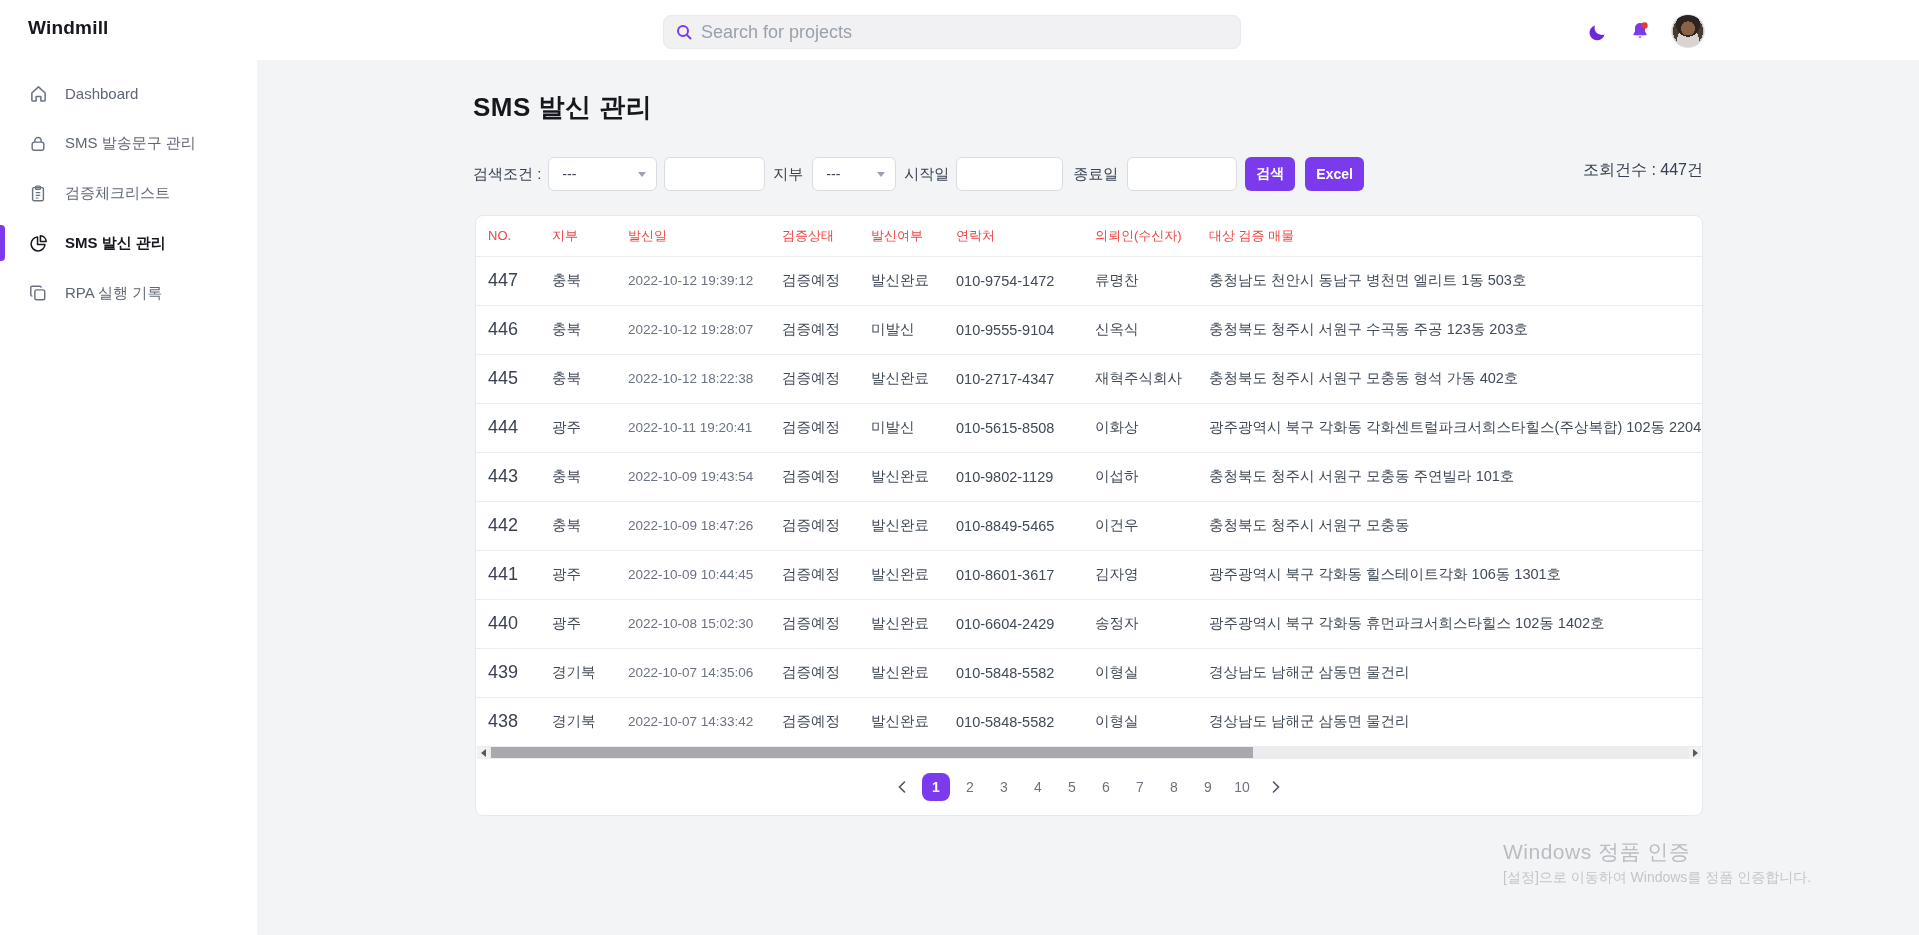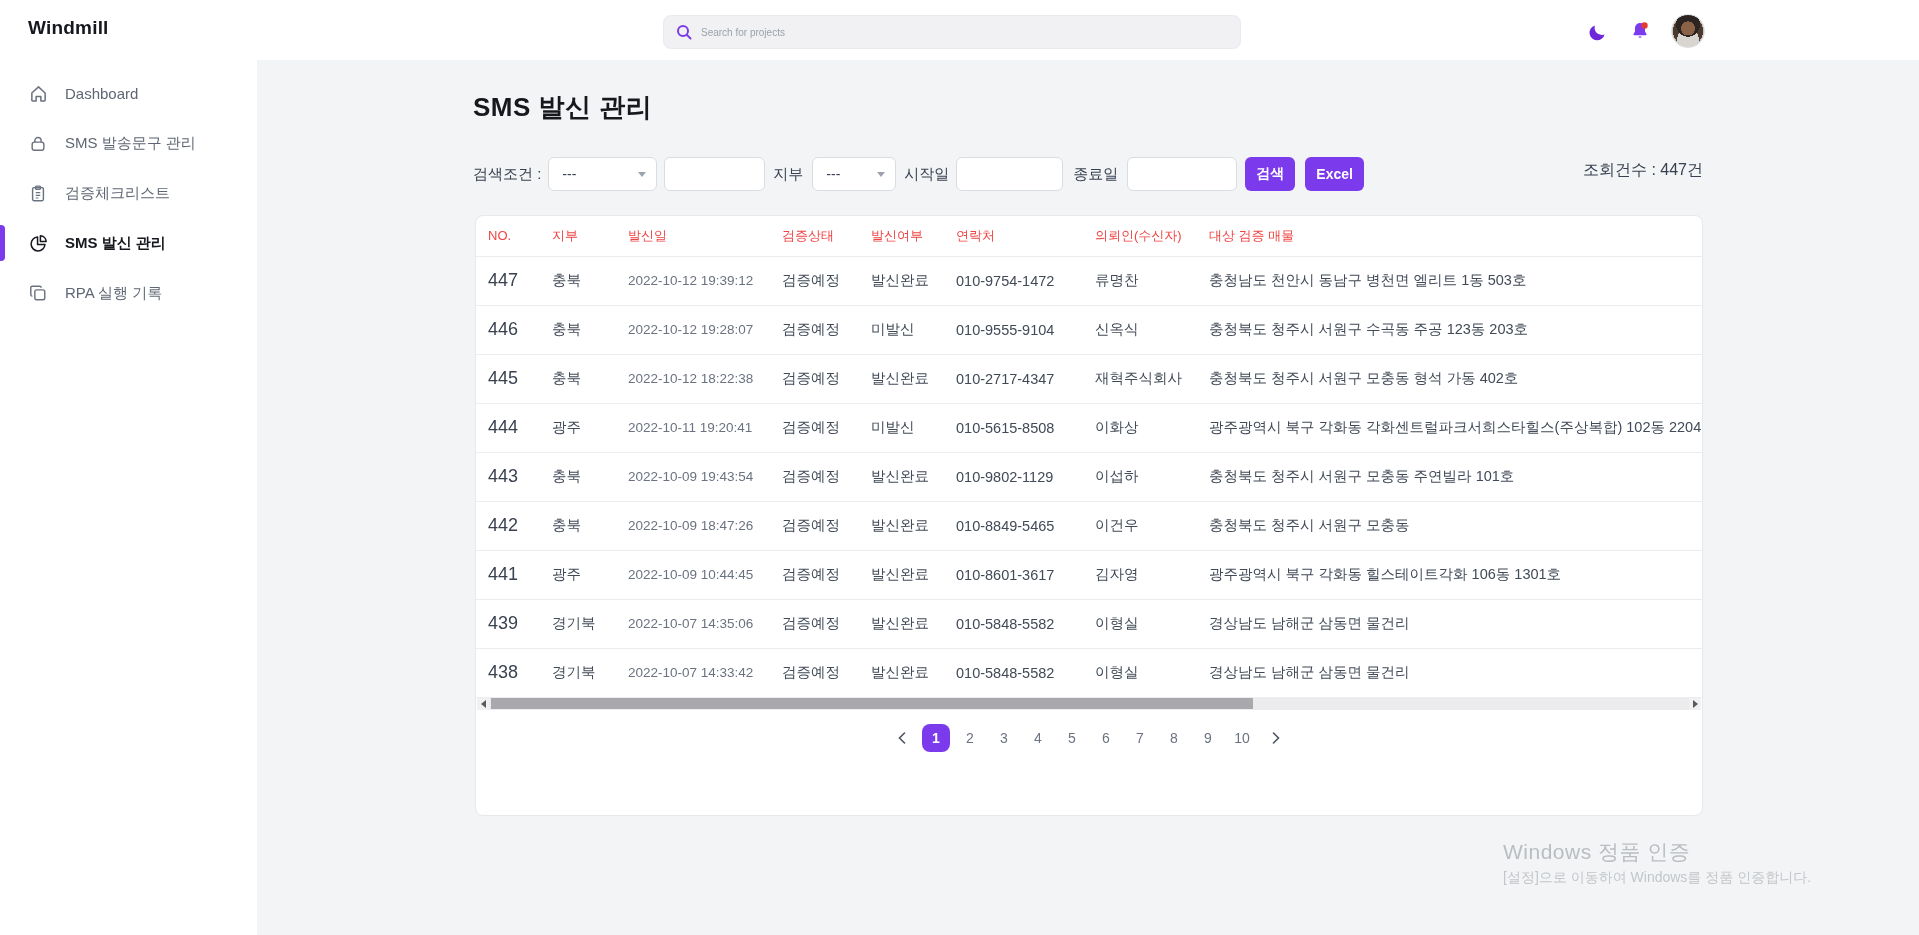--- a/index.html
+++ b/index.html
@@ -8,21 +8,21 @@
     font-family:"Liberation Sans","DejaVu Sans",sans-serif;
     background:#ffffff; position:relative; overflow:hidden; color:#3f4754;
   }
   .main-bg { position:absolute; left:257px; top:60px; right:0; bottom:0; background:#f3f4f5; }
 
   
   .topbar { position:absolute; left:0; top:0; width:1553px; height:60px; background:#fff; z-index:5; }
   .logo { position:absolute; left:28px; top:17px; font-size:19px; font-weight:700; color:#16181d; letter-spacing:.2px; }
   .search-box { position:absolute; left:663px; top:15px; width:578px; height:34px; background:#f1f1f4;
     border:1px solid #e9e9ee; border-radius:8px; display:flex; align-items:center; padding:0 12px; gap:9px; }
-  .search-box input { border:none; outline:none; background:transparent; font-size:10px; color:#374151; width:100%;
+  .search-box input { border:none; outline:none; background:transparent; font-size:18px; color:#374151; width:100%;
     font-family:inherit; }
   .search-box input::placeholder { color:#9aa1ab; }
   .tb-icon { position:absolute; width:22px; height:22px; display:flex; align-items:center; justify-content:center; cursor:pointer; }
   .moon { left:1586px; top:21px; }
   .bell { left:1629px; top:20px; }
   .avatar { position:absolute; left:1671px; top:14px; width:34px; height:34px; border-radius:50%; cursor:pointer;
     background:
       radial-gradient(circle at 50% 42%, #8a6248 0 7px, transparent 7px),
       radial-gradient(circle at 50% 30%, #2b2420 0 12px, transparent 12px),
       radial-gradient(circle at 50% 78%, #d8d4cf 0 11px, transparent 11px),
@@ -284,20 +284,30 @@
           <td class="c-no">441</td>
           <td>광주</td>
           <td class="c-date">2022-10-09 10:44:45</td>
           <td>검증예정</td>
           <td>발신완료</td>
           <td>010-8601-3617</td>
           <td>김자영</td>
           <td>광주광역시 북구 각화동 힐스테이트각화 106동 1301호</td>
         </tr>
         <tr class="row">
+          <td class="c-no">440</td>
+          <td>광주</td>
+          <td class="c-date">2022-10-08 15:02:30</td>
+          <td>검증예정</td>
+          <td>발신완료</td>
+          <td>010-6604-2429</td>
+          <td>송정자</td>
+          <td>광주광역시 북구 각화동 휴먼파크서희스타힐스 102동 1402호</td>
+        </tr>
+        <tr class="row">
           <td class="c-no">439</td>
           <td>경기북</td>
           <td class="c-date">2022-10-07 14:35:06</td>
           <td>검증예정</td>
           <td>발신완료</td>
           <td>010-5848-5582</td>
           <td>이형실</td>
           <td>경상남도 남해군 삼동면 물건리</td>
         </tr>
         <tr class="row">

